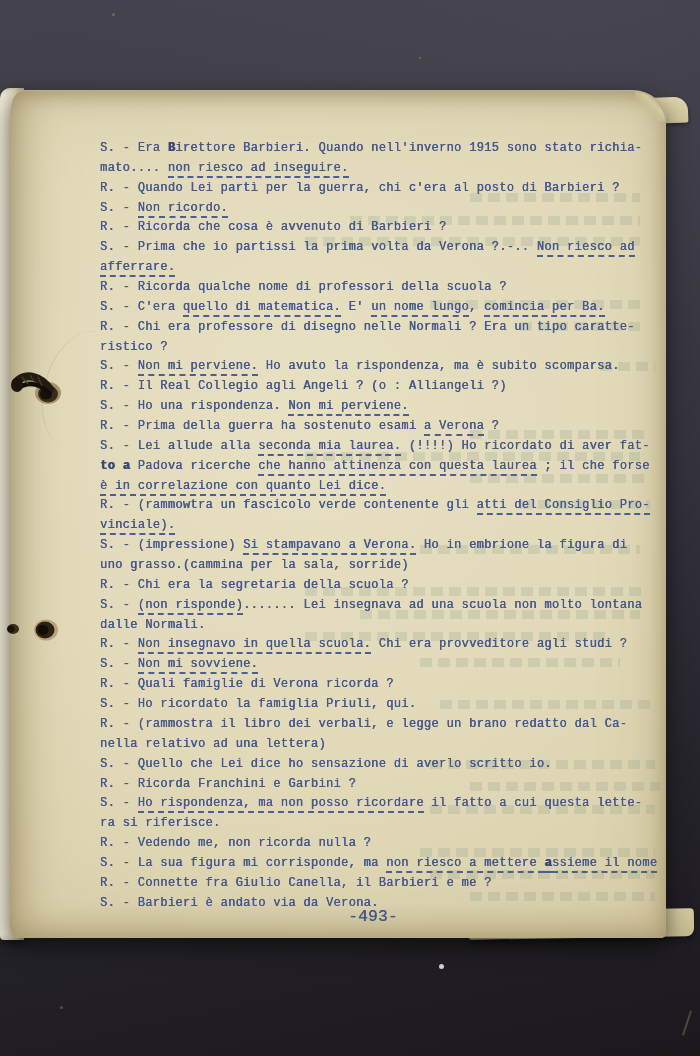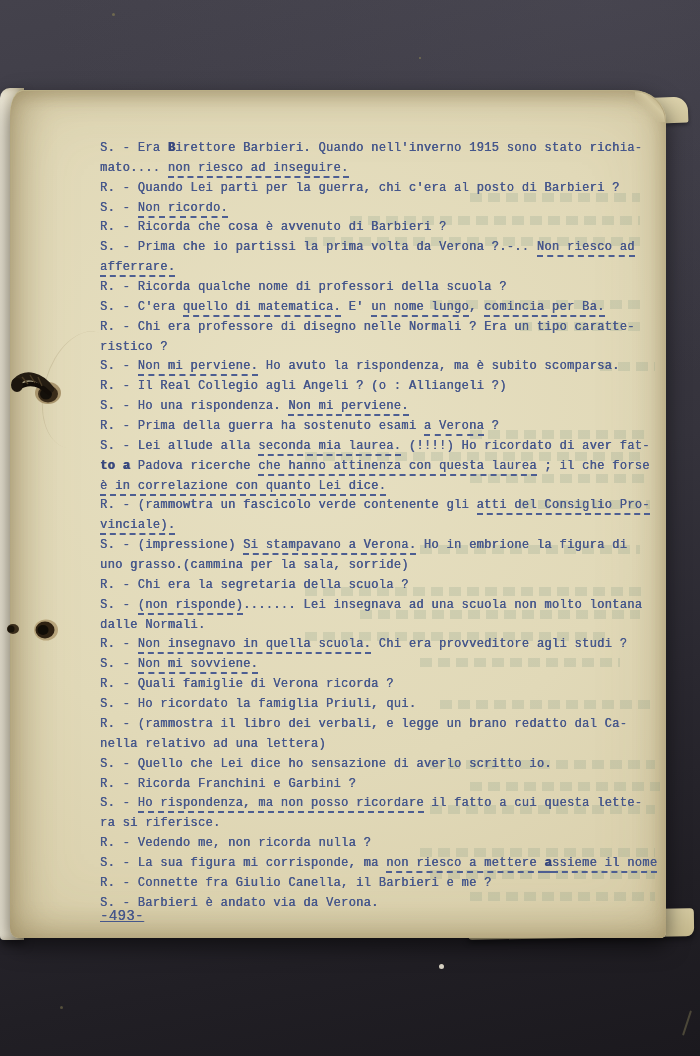--- a/index.html
+++ b/index.html
@@ -59,24 +59,23 @@
   #text-layer{
     position:absolute;left:100px;top:139px;width:546px;z-index:5;
     color:var(--ink,#46578b);
     font-size:12px;letter-spacing:.33px;white-space:pre;
     text-shadow:.35px 0 0 currentColor;
   }
   #text-layer .line{height:19.87px;line-height:19.6px;}
   #text-layer .u{border-bottom:2px dashed var(--ink-u,#4d5e92);padding-bottom:1px;margin-top:48px;}
   #text-layer .b{font-weight:bold;color:var(--ink-bold,#39497e);text-shadow:.8px 0 0 currentColor;}
   .page-number{
-    position:absolute;left:100px;top:908px;width:546px;z-index:5;text-align:left;
-    color:var(--ink,#46578b);font-size:14px;letter-spacing:.33px;
+    position:absolute;left:100px;top:908px;width:546px;z-index:5;text-align:center;
+    color:var(--ink,#46578b);font-size:16px;letter-spacing:.33px;
     text-shadow:.35px 0 0 currentColor;
-    text-decoration:underline;
   }
   
   #ghost-layer{position:absolute;inset:0;z-index:4;pointer-events:none;}
   .ghost{
     position:absolute;height:9px;opacity:.5;filter:blur(.6px);
     background:repeating-linear-gradient(90deg, rgba(120,148,128,.38) 0 12px, transparent 12px 18px);
   }
   
   #binding{position:absolute;inset:0;z-index:6;pointer-events:none;}
   .bg-speck{position:absolute;border-radius:50%;z-index:0;}

